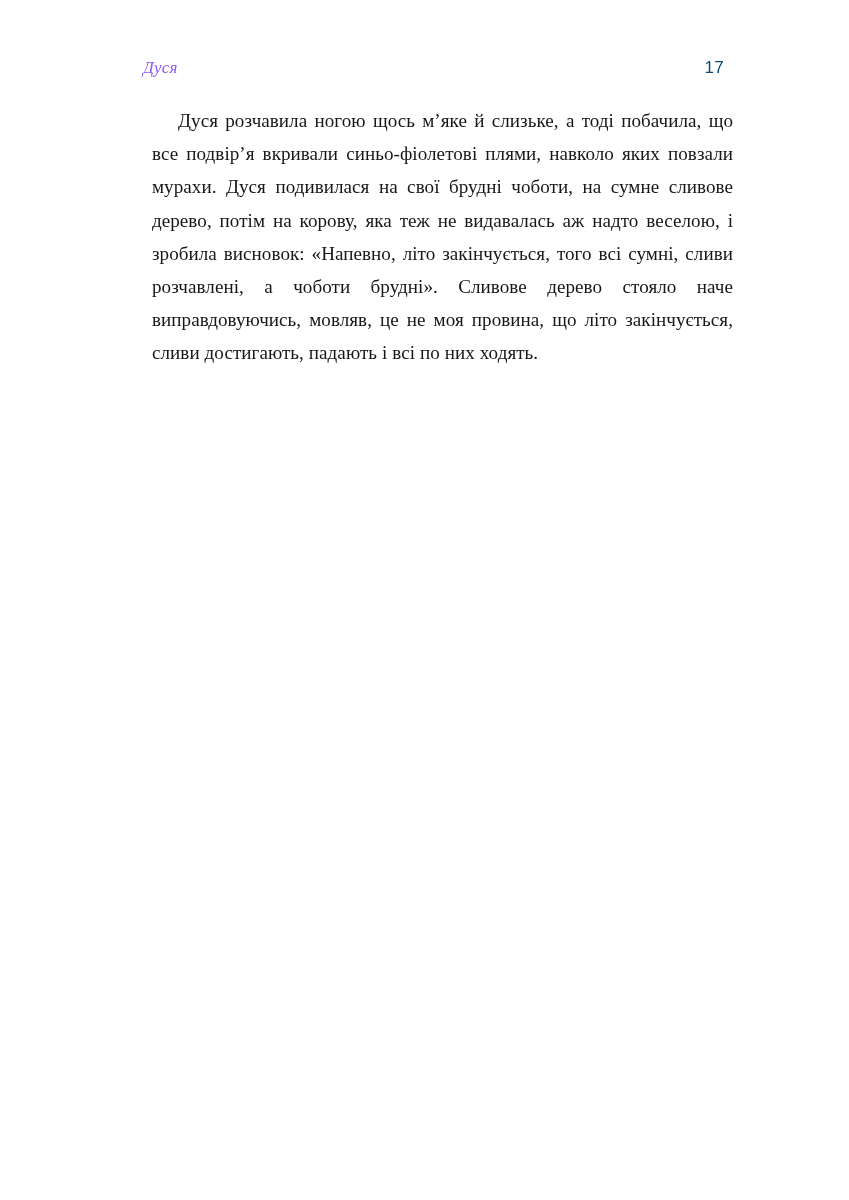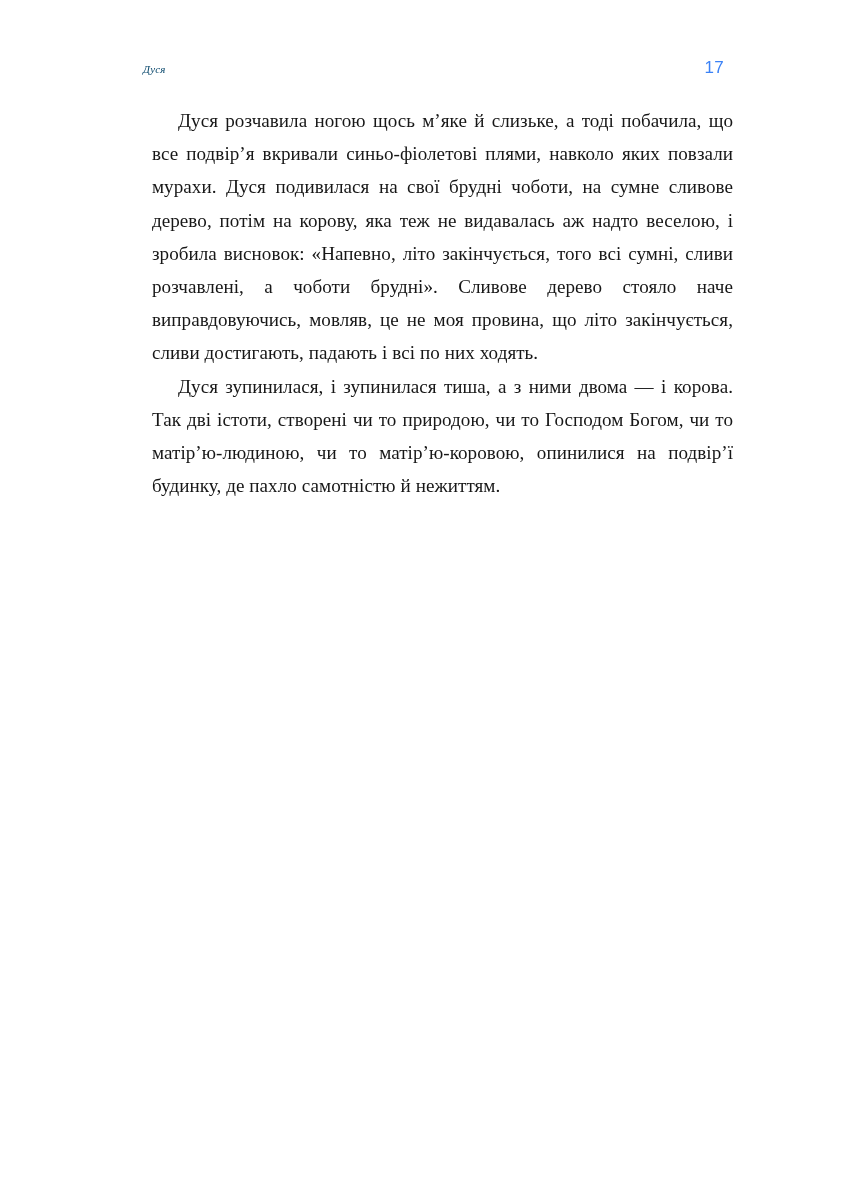--- a/index.html
+++ b/index.html
@@ -26,32 +26,32 @@
     width: 581px;
     height: 24px;
     display: flex;
     align-items: baseline;
     justify-content: space-between;
   }
 
   .running-head .book-title {
     font-family: "Liberation Serif", "DejaVu Serif", serif;
     font-style: italic;
-    font-size: 11px;
+    font-size: 17px;
     line-height: 20px;
-    color: #0c4a6e;
+    color: #8b5cf6;
     letter-spacing: 0.2px;
     white-space: nowrap;
   }
 
   .running-head .folio {
     font-family: "Liberation Sans", "DejaVu Sans", sans-serif;
     font-size: 17px;
     line-height: 20px;
-    color: #3b82f6;
+    color: #0c4a6e;
     letter-spacing: 0.3px;
     white-space: nowrap;
   }
 
   
   .text-block {
     position: absolute;
     left: 143px;
     top: 104px;
     width: 581px;
@@ -83,16 +83,15 @@
 
 <div class="page">
 
   <div class="running-head">
     <span class="book-title">Дуся</span>
     <span class="folio">17</span>
   </div>
 
   <div class="text-block">
     <p class="para">Дуся розчавила ногою щось м’яке й слизьке, а тоді побачила, що все подвір’я вкривали синьо-фіолетові плями, навколо яких повзали мурахи. Дуся подивилася на свої брудні чоботи, на сумне сливове дерево, потім на корову, яка теж не видавалась аж надто веселою, і зробила висновок: «Напевно, літо закінчується, того всі сумні, сливи розчавлені, а чоботи брудні». Сливове дерево стояло наче виправдовуючись, мовляв, це не моя провина, що літо закінчується, сливи достигають, падають і всі по них ходять.</p>
-    <p class="para">Дуся зупинилася, і зупинилася тиша, а з ними двома — і корова. Так дві істоти, створені чи то природою, чи то Господом Богом, чи то матір’ю-людиною, чи то матір’ю-коровою, опинилися на подвір’ї будинку, де пахло самотністю й нежиттям.</p>
   </div>
 
 </div>
 
 </body></html>

